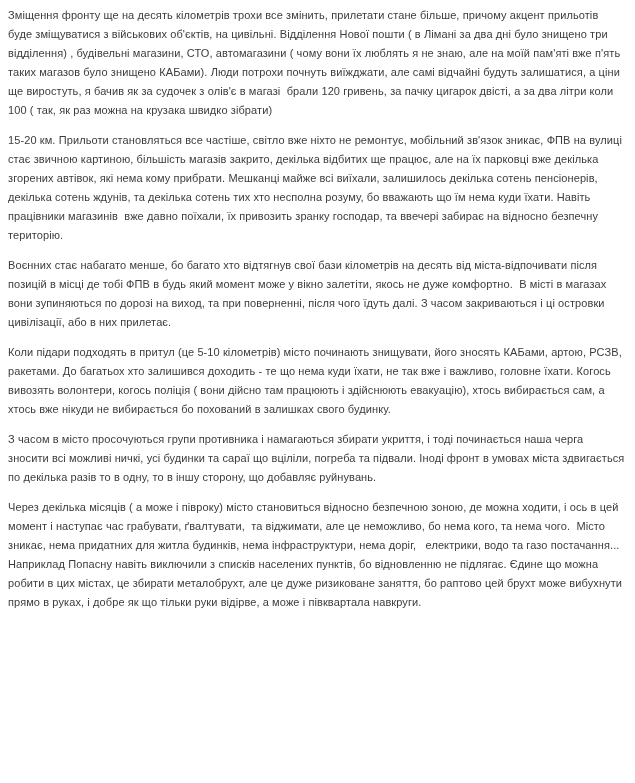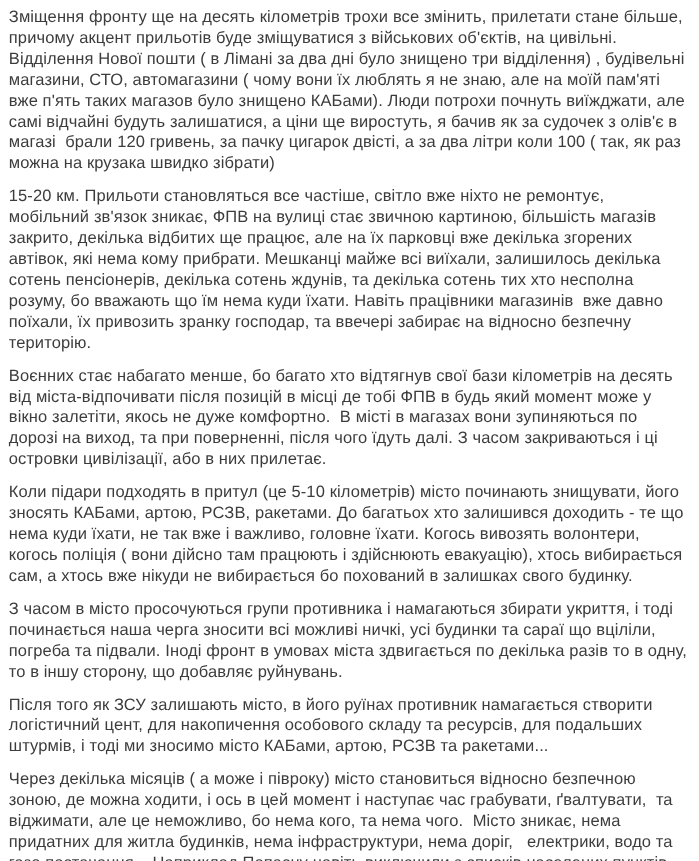--- a/index.html
+++ b/index.html
@@ -10,32 +10,31 @@
   body {
     font-family: "Liberation Sans", "DejaVu Sans", sans-serif;
     color: #3c3c3c;
     min-height: 783px;
   }
   .post {
     width: 635px;
     padding: 6px 10px 10px 8px;
   }
   .para {
-    font-size: 15px;
+    font-size: 11px;
     line-height: 19px;
     white-space: pre-wrap;
     margin-bottom: 11px;
     letter-spacing: 0.1px;
   }
   .para:last-child { margin-bottom: 0; }
 </style>
 </head>
 <body>
 
 <div class="post">
   <div class="para">Зміщення фронту ще на десять кілометрів трохи все змінить, прилетати стане більше, причому акцент прильотів буде зміщуватися з військових об'єктів, на цивільні. Відділення Нової пошти ( в Лімані за два дні було знищено три відділення) , будівельні магазини, СТО, автомагазини ( чому вони їх люблять я не знаю, але на моїй пам'яті вже п'ять таких магазов було знищено КАБами). Люди потрохи почнуть виїжджати, але самі відчайні будуть залишатися, а ціни ще виростуть, я бачив як за судочек з олів'є в магазі  брали 120 гривень, за пачку цигарок двісті, а за два літри коли 100 ( так, як раз можна на крузака швидко зібрати)</div>
   <div class="para">15-20 км. Прильоти становляться все частіше, світло вже ніхто не ремонтує, мобільний зв'язок зникає, ФПВ на вулиці стає звичною картиною, більшість магазів закрито, декілька відбитих ще працює, але на їх парковці вже декілька згорених автівок, які нема кому прибрати. Мешканці майже всі виїхали, залишилось декілька сотень пенсіонерів, декілька сотень ждунів, та декілька сотень тих хто несполна розуму, бо вважають що їм нема куди їхати. Навіть працівники магазинів  вже давно поїхали, їх привозить зранку господар, та ввечері забирає на відносно безпечну територію.</div>
   <div class="para">Воєнних стає набагато менше, бо багато хто відтягнув свої бази кілометрів на десять від міста-відпочивати після позицій в місці де тобі ФПВ в будь який момент може у вікно залетіти, якось не дуже комфортно.  В місті в магазах вони зупиняються по дорозі на виход, та при поверненні, після чого їдуть далі. З часом закриваються і ці островки цивілізації, або в них прилетає.</div>
   <div class="para">Коли підари подходять в притул (це 5-10 кілометрів) місто починають знищувати, його зносять КАБами, артою, РСЗВ, ракетами. До багатьох хто залишився доходить - те що нема куди їхати, не так вже і важливо, головне їхати. Когось вивозять волонтери, когось поліція ( вони дійсно там працюють і здійснюють евакуацію), хтось вибирається сам, а хтось вже нікуди не вибирається бо похований в залишках свого будинку.</div>
   <div class="para">З часом в місто просочуються групи противника і намагаються збирати укриття, і тоді починається наша черга зносити всі можливі ничкі, усі будинки та сараї що вціліли, погреба та підвали. Іноді фронт в умовах міста здвигається по декілька разів то в одну, то в іншу сторону, що добавляє руйнувань.</div>
-  <div class="para">Після того як ЗСУ залишають місто, в його руїнах противник намагається створити логістичний цент, для накопичення особового складу та ресурсів, для подальших штурмів, і тоді ми зносимо місто КАБами, артою, РСЗВ та ракетами...</div>
   <div class="para">Через декілька місяців ( а може і півроку) місто становиться відносно безпечною зоною, де можна ходити, і ось в цей момент і наступає час грабувати, ґвалтувати,  та віджимати, але це неможливо, бо нема кого, та нема чого.  Місто зникає, нема придатних для житла будинків, нема інфраструктури, нема доріг,   електрики, водо та газо постачання... Наприклад Попасну навіть виключили з списків населених пунктів, бо відновленню не підлягає. Єдине що можна робити в цих містах, це збирати металобрухт, але це дуже ризиковане заняття, бо раптово цей брухт може вибухнути прямо в руках, і добре як що тільки руки відірве, а може і півквартала навкруги.</div>
 </div>
 
 </body></html>

